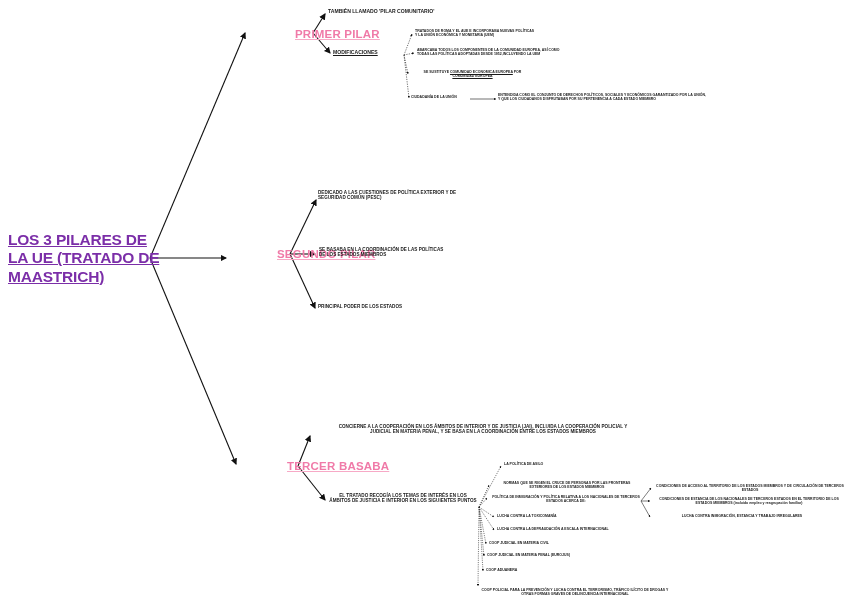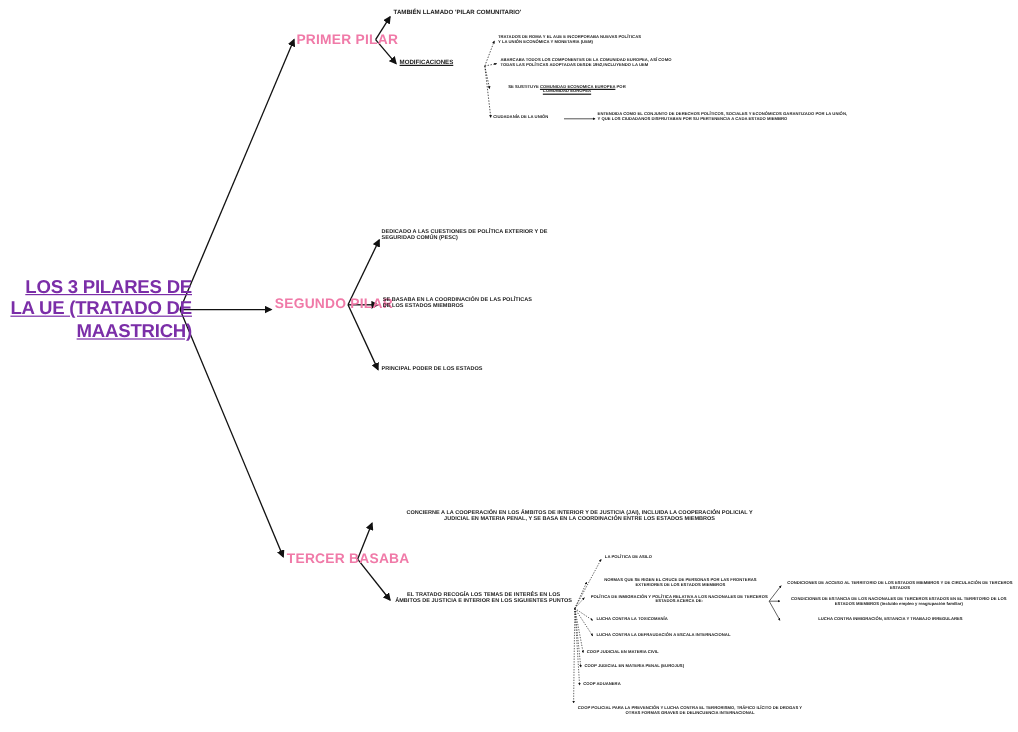--- a/index.html
+++ b/index.html
@@ -23,36 +23,38 @@
   }
   .node{
     position:absolute;
     line-height:1.18;
     white-space:pre-line;
   }
   
   .root{
     left:8px; top:231px;
     width:152px;
-    text-align:right;
+    text-align:left;
     color:#7b2ea8;
     font-size:15.5px;
     font-weight:bold;
     text-decoration:underline;
     text-decoration-color:#7b2ea8;
     letter-spacing:-0.2px;
   }
   
   .pillar{
     color:#f07aa8;
     font-size:11.5px;
     font-weight:bold;
+    text-decoration:underline;
     text-decoration-color:#f7a9c6;
     letter-spacing:0.2px;
     white-space:nowrap;
+    margin-left:48px;
   }
   #pillar-1{ left:247px; top:28px; }
   #pillar-2{ left:229px; top:248px; }
   #pillar-3{ left:239px; top:460px; }
   .t-sm{ font-size:4.6px; font-weight:bold; letter-spacing:0.02px; }
   .t-xs{ font-size:3.5px; font-weight:bold; letter-spacing:0.01px; }
   .t-nm{ font-size:5.1px; font-weight:bold; }
 
   .ul{ text-decoration:underline; }
   b.em{ font-weight:bold; }

